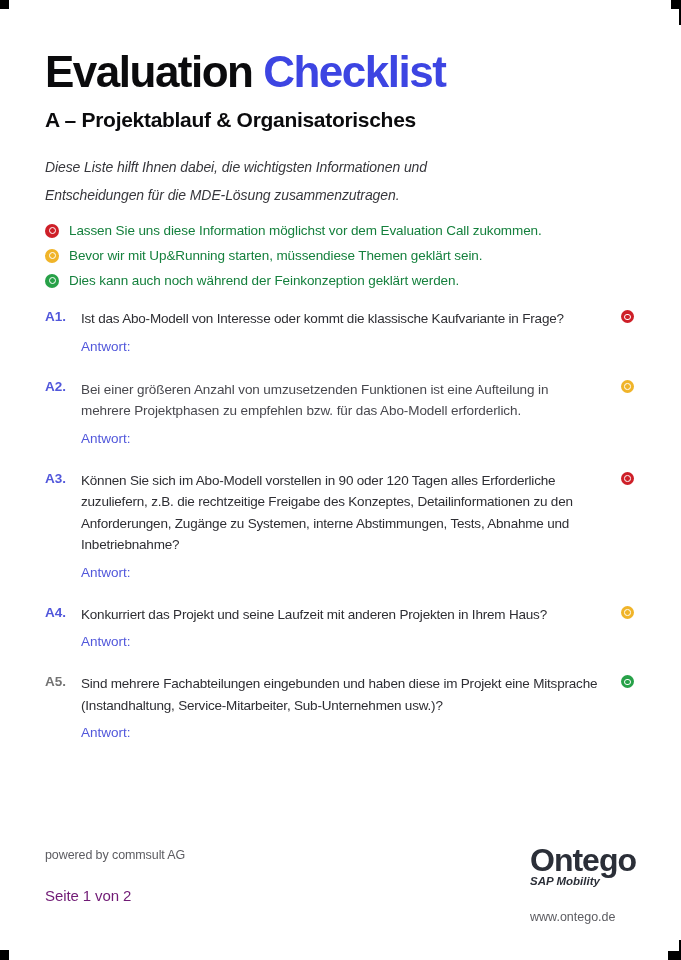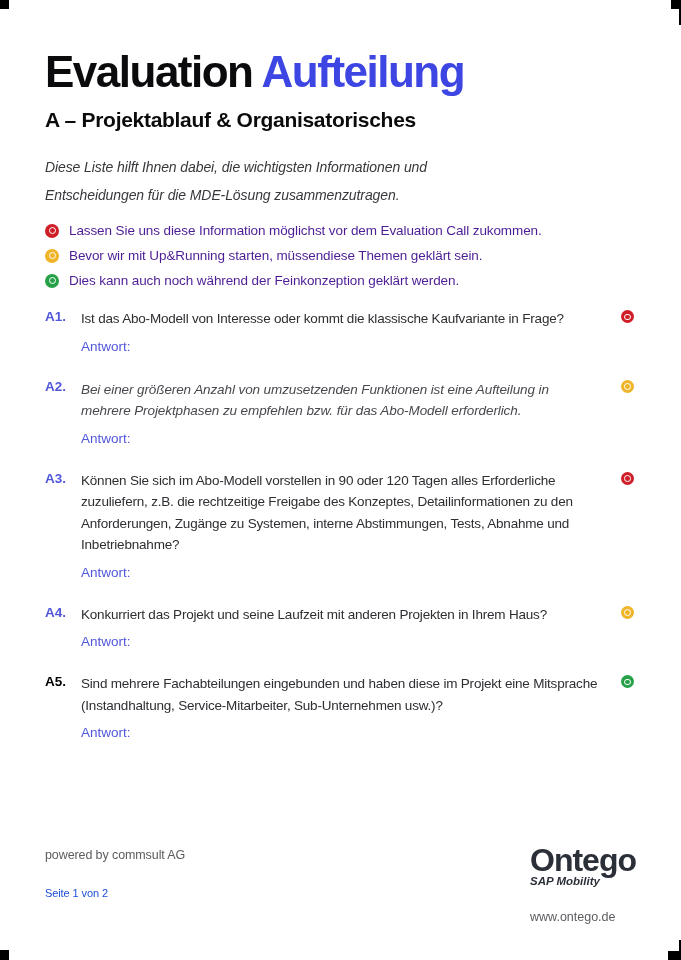--- a/index.html
+++ b/index.html
@@ -55,21 +55,21 @@
   .legend-heading {
     margin-top: 19px;
     font-size: 13.5px;
     color: #37373c;
     letter-spacing: -0.1px;
   }
   .legend-list { margin-top: 14px; }
   .legend-item { display: flex; align-items: center; margin-bottom: 10px; }
   .legend-item .label {
     font-size: 13.5px;
-    color: #4c1d95;
+    color: #15803d;
     margin-left: 10px;
     letter-spacing: -0.1px;
   }
 
   .dot {
     width: 14px; height: 14px;
     border-radius: 50%;
     position: relative;
     flex: 0 0 auto;
   }
@@ -95,21 +95,20 @@
   }
   .q-body { width: 532px; }
   .q-text {
     font-size: 13.5px;
     line-height: 21.5px;
     letter-spacing: -0.2px;
     color: #2e2e33;
   }
   .q-note {
     font-size: 13.5px;
-    font-style: italic;
     line-height: 21.5px;
     letter-spacing: -0.1px;
     color: #48484e;
     margin-top: 1px;
     max-width: 505px;
   }
   .q-note:empty { display: none; }
   .q-answer {
     display: inline-block;
     margin-top: 9px;
@@ -132,22 +131,22 @@
   }
   .footer-left { float: left; }
   .footer-left .powered, .footer-left .tagline {
     font-size: 12.5px;
     color: #5c5c61;
     line-height: 19px;
     letter-spacing: -0.1px;
   }
   .footer-left .page-indicator {
     margin-top: 22px;
-    font-size: 11px;
-    color: #1d4ed8;
+    font-size: 15px;
+    color: #701a75;
     letter-spacing: -0.1px;
   }
   .footer-right { float: right; text-align: left; }
   .logo-word {
     font-size: 32px;
     font-weight: 800;
     letter-spacing: -1px;
     color: #2b2f38;
     line-height: 28px;
   }
@@ -173,21 +172,21 @@
 <div class="page">
 
   <div class="crop tl"></div>
   <div class="crop tr"></div>
   <div class="crop tr-tail"></div>
   <div class="crop bl"></div>
   <div class="crop br"></div>
   <div class="crop br-tail"></div>
 
   <div class="content">
-    <h1 class="title"><span>Evaluation </span><span class="accent" id="title-accent" style="color: rgb(61, 69, 226);">Aufteilung</span></h1>
+    <h1 class="title"><span>Evaluation </span><span class="accent" id="title-accent" style="color: rgb(61, 69, 226);">Checklist</span></h1>
 
     <h2 class="section">A – Projektablauf &amp; Organisatorisches</h2>
 
     <p class="intro">Diese Liste hilft Ihnen dabei, die wichtigsten Informationen und Entscheidungen für die MDE-Lösung zusammenzutragen.</p>
 
 
     <div class="legend-list">
   <div class="legend-item">
     <span class="dot" style="background: rgb(206, 31, 40);"></span>
     <span class="label">Lassen Sie uns diese Information möglichst vor dem Evaluation Call zukommen.</span>
@@ -238,21 +237,21 @@
     <span class="q-id" style="color: rgb(81, 87, 219);">A4.</span>
     <div class="q-body">
       <p class="q-text">Konkurriert das Projekt und seine Laufzeit mit anderen Projekten in Ihrem Haus?</p>
       
       <a class="q-answer" style="color: rgb(81, 87, 219);">Antwort:</a>
     </div>
     <span class="dot q-dot" style="background: rgb(240, 180, 41);"></span>
   </div>
 
   <div class="q-row">
-    <span class="q-id" style="color: #000000;">A5.</span>
+    <span class="q-id" style="color: #737373;">A5.</span>
     <div class="q-body">
       <p class="q-text">Sind mehrere Fachabteilungen eingebunden und haben diese im Projekt eine Mitsprache (Instandhaltung, Service-Mitarbeiter, Sub-Unternehmen usw.)?</p>
       
       <a class="q-answer" style="color: rgb(81, 87, 219);">Antwort:</a>
     </div>
     <span class="dot q-dot" style="background: rgb(39, 161, 72);"></span>
   </div>
 </div>
   </div>
 

